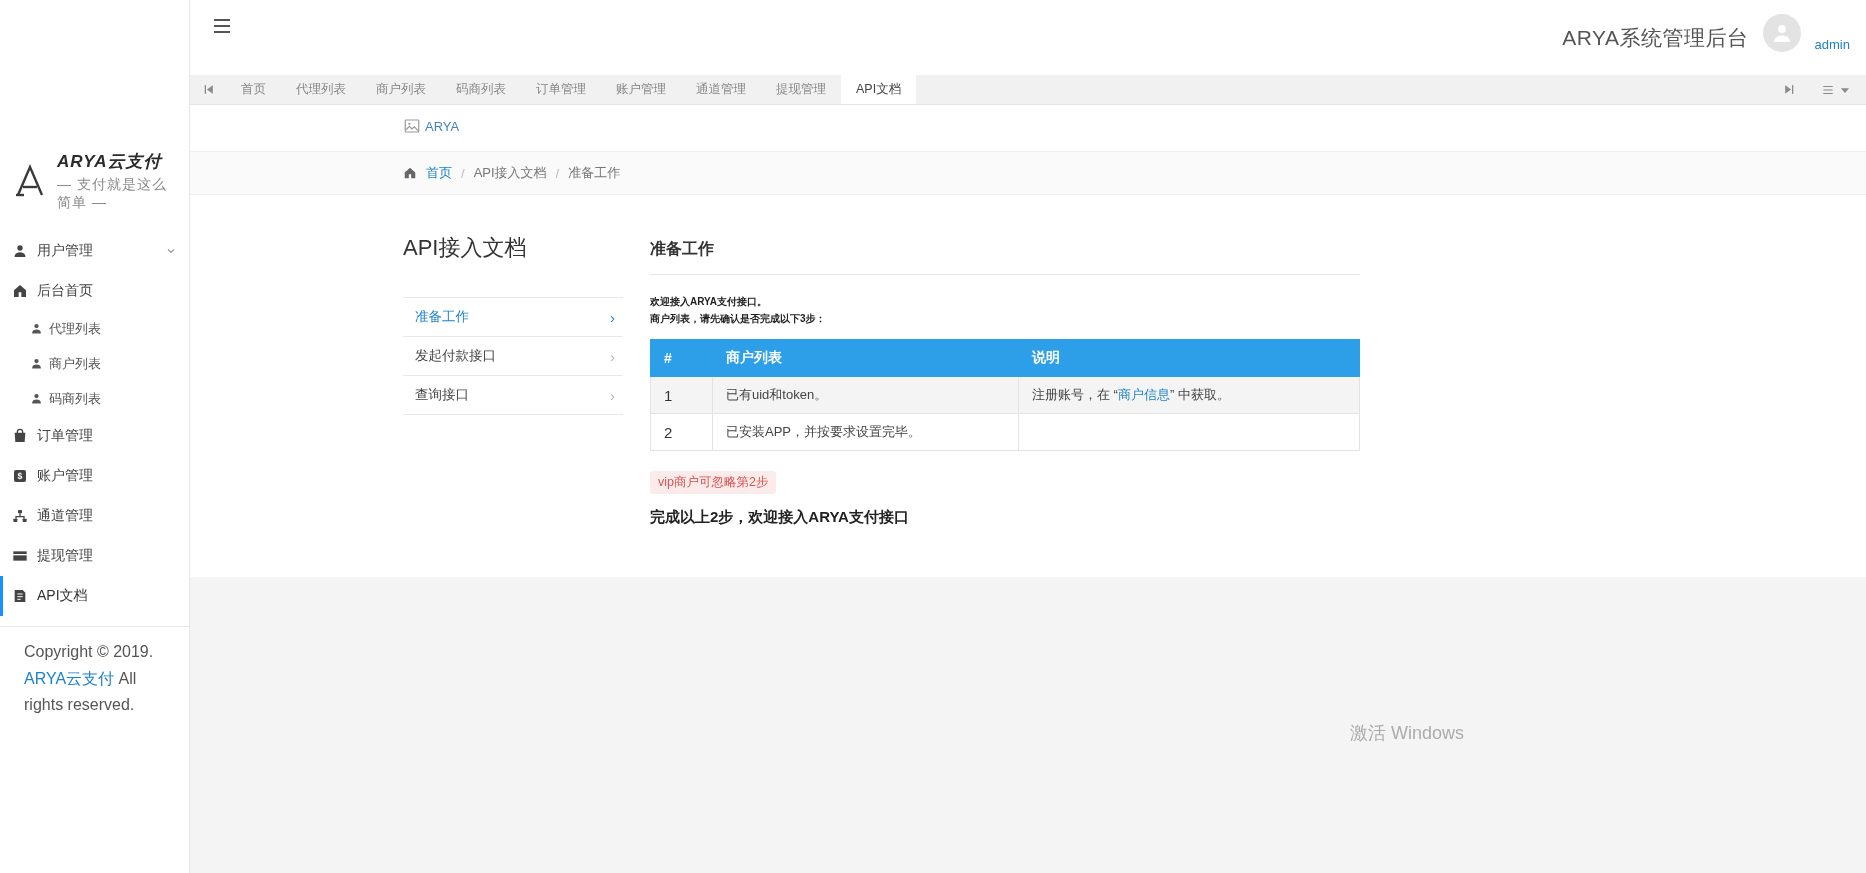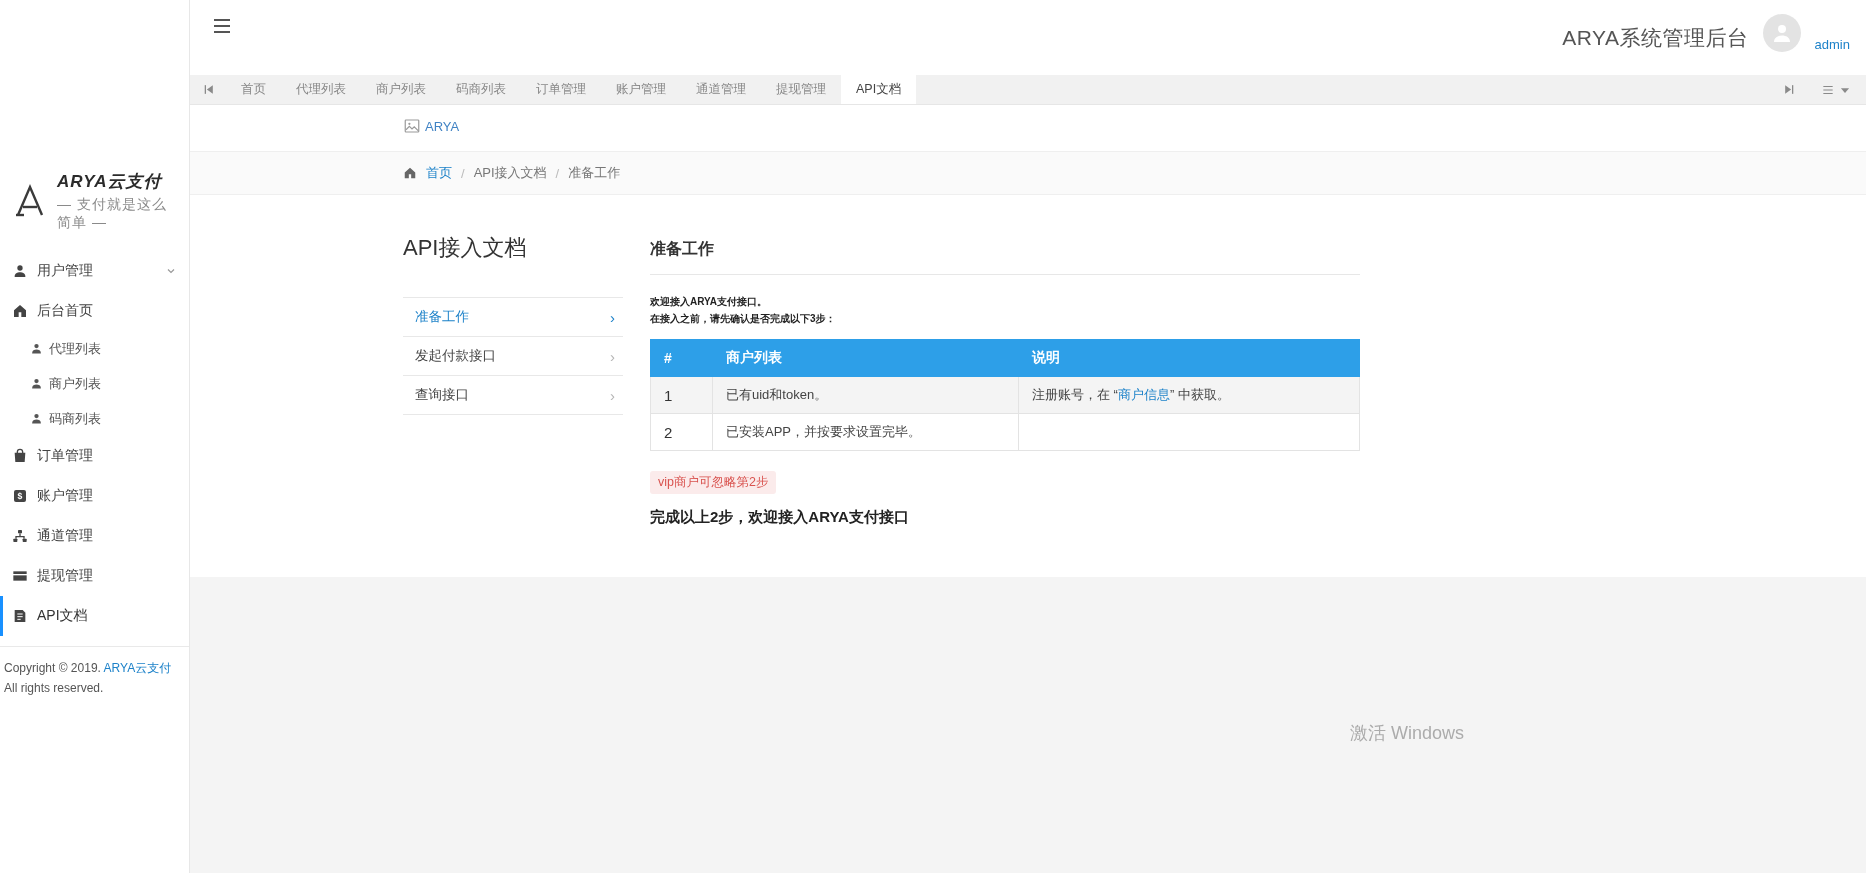--- a/index.html
+++ b/index.html
@@ -15,21 +15,21 @@
   .logo-title { font-size:17px; font-weight:bold; font-style:italic; color:#2b2b2b; letter-spacing:1px; }
   .logo-tagline { font-size:14px; color:#8a8a8a; margin-top:3px; letter-spacing:1px; }
   .side-nav { padding-top:14px; }
   .side-item { display:flex; align-items:center; height:40px; padding:0 12px; font-size:14px; color:#444; cursor:pointer; position:relative; }
   .side-item .icon { width:16px; height:16px; margin-right:9px; color:#444; flex-shrink:0; }
   .side-item .chev { margin-left:auto; width:12px; height:12px; color:#999; }
   .side-item.child { height:35px; padding-left:30px; font-size:13px; color:#555; }
   .side-item.child .icon { width:13px; height:13px; margin-right:6px; color:#555; }
   .side-item.active { border-left:3px solid #1890ff; padding-left:9px; color:#333; }
   .side-divider { border-top:1px solid #e9e9e9; margin-top:10px; }
-  .copyright { padding:12px 4px; font-size:12px; color:#555; line-height:1.65; }
+  .copyright { padding:12px 24px; font-size:16px; color:#555; line-height:1.65; }
   .copyright a { color:#1d82c9; text-decoration:none; }
 
   
   .main { flex:1; display:flex; flex-direction:column; min-width:0; }
   .topbar { height:75px; background:#fff; display:flex; align-items:flex-start; padding:14px 16px 0 20px; }
   .hamburger { width:24px; height:24px; color:#555; cursor:pointer; }
   .topbar-right { margin-left:auto; display:flex; align-items:flex-end; gap:14px; }
   .app-title { font-size:21px; color:#555; letter-spacing:0.5px; }
   .avatar { width:38px; height:38px; border-radius:50%; background:#e3e3e3; display:flex; align-items:center; justify-content:center; overflow:hidden; }
   .avatar svg { width:24px; height:24px; color:#fff; }
@@ -287,21 +287,21 @@
                 <span>查询接口</span>
                 <span class="caret">›</span>
               </div>
             </div>
           </div>
 
           <div class="body-col">
             <h2 class="section-title">准备工作</h2>
             <hr class="section-rule">
             <p class="intro">欢迎接入ARYA支付接口。</p>
-            <p class="intro">在接入之前，请先确认是否完成以下3步：</p>
+            <p class="intro">商户列表，请先确认是否完成以下3步：</p>
 
             <table class="api-table">
               <thead>
                 <tr>
                   <th class="num-col">#</th>
                   <th class="pre-col">商户列表</th>
                   <th>说明</th>
                 </tr>
               </thead>
               <tbody>

